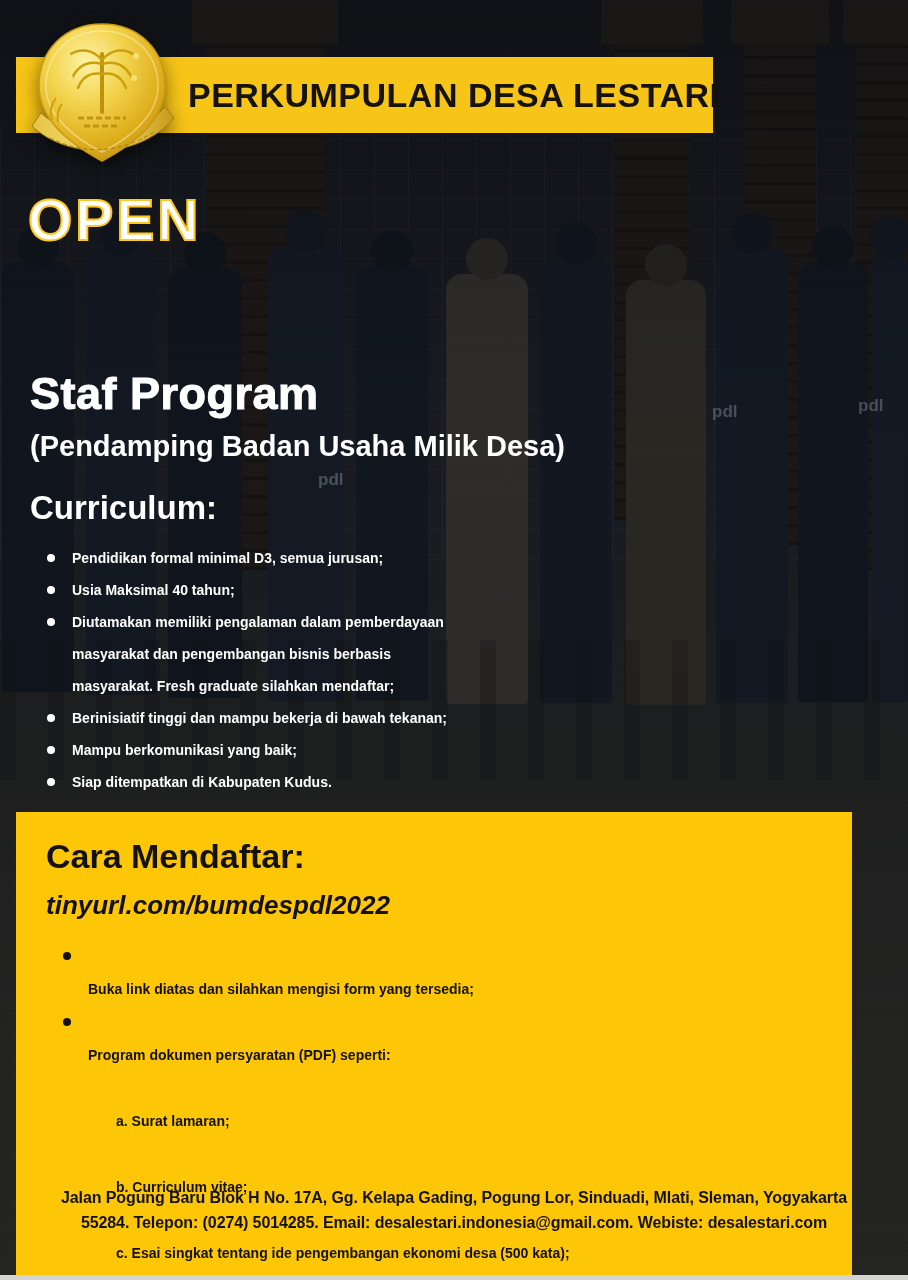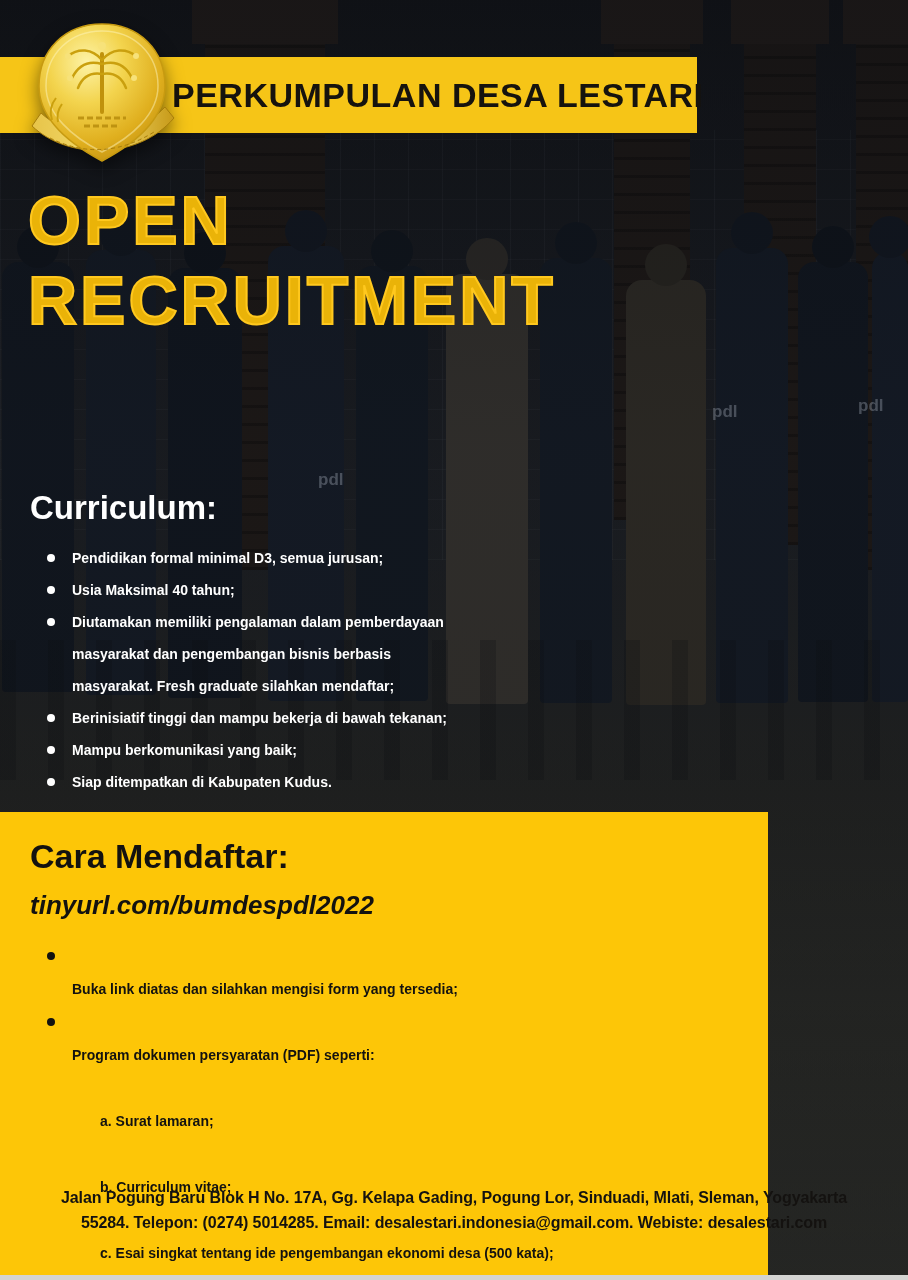--- a/index.html
+++ b/index.html
@@ -24,42 +24,42 @@
   .pil4{left:856px;width:52px;height:570px;}
   .person{position:absolute;border-radius:16px 16px 4px 4px;}
   .person::before{content:"";position:absolute;top:-36px;left:50%;transform:translateX(-50%);
     width:42px;height:42px;border-radius:50%;background:inherit;filter:brightness(0.85);}
   .legs{position:absolute;left:0;right:0;top:640px;height:140px;opacity:.45;
     background:repeating-linear-gradient(90deg,rgba(12,14,18,0.55) 0 16px,transparent 16px 48px);}
   .pdl-tag{position:absolute;color:rgba(205,215,232,0.48);font-size:17px;font-weight:bold;z-index:1;}
   .overlay{position:absolute;inset:0;z-index:1;
     background:linear-gradient(180deg,rgba(8,10,14,0.52) 0%,rgba(8,10,14,0.36) 35%,rgba(10,11,12,0.40) 78%,rgba(10,11,12,0.46) 100%);}
   
-  .banner{position:absolute;top:57px;left:0;width:697px;height:76px;background:#F6C517;
+  .banner{position:absolute;top:57px;left:16px;width:697px;height:76px;background:#F6C517;
     display:flex;align-items:center;padding-left:172px;box-sizing:border-box;z-index:3;}
   .banner-title{font-size:34px;font-weight:bold;color:#16130e;letter-spacing:.5px;white-space:nowrap;}
   .logo{position:absolute;top:20px;left:26px;width:152px;height:148px;z-index:4;
     filter:drop-shadow(0 7px 9px rgba(0,0,0,0.5));}
   
-  .headline{position:absolute;left:28px;top:180px;z-index:3;color:#eab308;
-    font-size:68px;font-weight:bold;line-height:80px;letter-spacing:3px;
+  .headline{position:absolute;left:28px;top:180px;z-index:3;color:#ffffff;
+    font-size:57px;font-weight:bold;line-height:80px;letter-spacing:3px;
     -webkit-text-stroke:2px #FFC81E;}
   
   .position{position:absolute;left:30px;top:368px;z-index:3;color:#fff;}
   .position-title{font-size:45px;font-weight:bold;letter-spacing:.5px;-webkit-text-stroke:1px #fff;}
   .position-subtitle{font-size:29px;font-weight:bold;margin-top:10px;}
   
   .quals{position:absolute;left:30px;top:488px;z-index:3;color:#fff;}
   .section-heading{font-size:33px;font-weight:bold;line-height:40px;}
   .blist{list-style:none;margin:14px 0 0;padding:0;font-size:14px;font-weight:bold;line-height:32px;}
   .blist>li{position:relative;padding-left:42px;white-space:pre-line;}
   .blist>li::before{content:"";position:absolute;left:17px;top:12px;width:8px;height:8px;
     border-radius:50%;background:currentColor;}
   
-  .apply{position:absolute;left:0;top:812px;width:768px;height:468px;background:#FDC607;
+  .apply{position:absolute;left:16px;top:812px;width:836px;height:468px;background:#FDC607;
     color:#131210;z-index:3;box-sizing:border-box;padding:24px 30px 16px;}
   .apply .blist{line-height:33px;margin-top:20px;}
   .apply-link{display:inline-block;margin-top:14px;font-size:26px;font-weight:bold;font-style:italic;
     line-height:30px;color:#131210;text-decoration:none;}
   .sublist{list-style:none;margin:0;padding:0 0 0 28px;}
   .sublist li{white-space:pre-line;}
   .contact{position:absolute;left:0;bottom:20px;width:100%;text-align:center;z-index:3;
     font-size:16px;font-weight:bold;line-height:25px;color:#141210;white-space:pre-line;letter-spacing:-.1px;}
   .edge{position:absolute;left:0;bottom:0;width:100%;height:5px;background:#d4d4d2;z-index:6;}
 </style>
@@ -124,23 +124,26 @@
       <path d="M24,118 q52,26 104,-6" stroke="#a67c0a" stroke-width="1" fill="none" stroke-dasharray="4 3"></path>
     </svg>
   </div>
 
   <header class="banner">
     <h1 class="banner-title" style="margin:0;font-size:34px;">PERKUMPULAN DESA LESTARI</h1>
   </header>
 
   <div class="headline">
     <div>OPEN</div>
-    <div>RECRUITMENT</div>
   </div>
 
+  <div class="position">
+    <div class="position-title">Staf Program</div>
+    <div class="position-subtitle">(Pendamping Badan Usaha Milik Desa)</div>
+  </div>
 
   <section class="quals">
     <h3 class="section-heading" style="margin:0;">Curriculum:</h3>
     <ul class="blist">
       <li>Pendidikan formal minimal D3, semua jurusan;</li>
       <li>Usia Maksimal 40 tahun;</li>
       <li>Diutamakan memiliki pengalaman dalam pemberdayaan
 masyarakat dan pengembangan bisnis berbasis
 masyarakat. Fresh graduate silahkan mendaftar;</li>
       <li>Berinisiatif tinggi dan mampu bekerja di bawah tekanan;</li>

